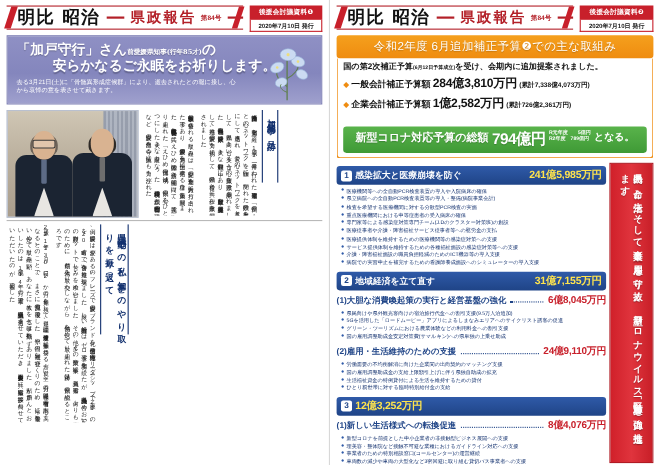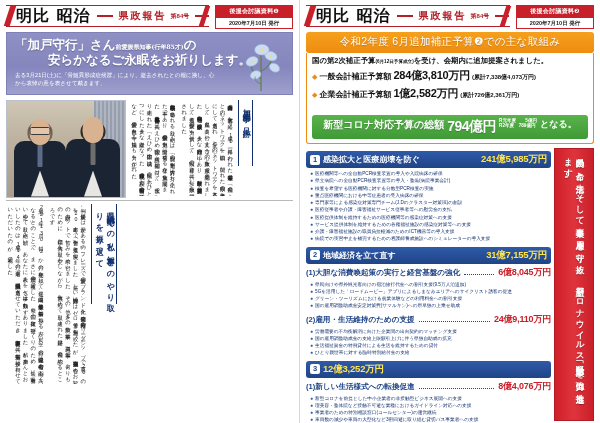--- a/index.html
+++ b/index.html
@@ -16,21 +16,21 @@
   .masthead{display:flex;align-items:stretch;height:22px;position:relative;}
   .mast-left{flex:1;display:flex;align-items:center;gap:4px;position:relative;
     border-top:1.6px solid #b32028;border-bottom:1.6px solid #b32028;padding-left:10px;}
   .slash{position:absolute;left:1px;top:0;height:100%;width:6px;background:#c8202b;
     transform:skewX(-18deg);}
   .slash2{position:absolute;right:2px;top:0;height:100%;width:5px;background:#c8202b;
     transform:skewX(-18deg);}
   .mast-name{font-family:"DejaVu Serif","Liberation Serif",serif;font-weight:bold;
     font-size:16px;letter-spacing:1px;color:#111;line-height:1;white-space:nowrap;}
   .mast-dash{flex:0 0 auto;height:1.5px;width:16px;background:#b32028;margin:0 2px;}
-  .mast-report{font-size:10px;font-weight:bold;color:#b32028;letter-spacing:2px;white-space:nowrap;}
+  .mast-report{font-size:13px;font-weight:bold;color:#b32028;letter-spacing:2px;white-space:nowrap;}
   .mast-issue{font-size:6px;font-weight:bold;color:#b32028;letter-spacing:0;white-space:nowrap;}
   .mast-dash2{flex:0 0 auto;height:1.5px;width:14px;background:#b32028;margin-left:2px;}
   .mast-right{width:78px;margin-left:6px;display:flex;flex-direction:column;}
   .mr-top{background:#c8202b;color:#fff;font-size:6px;font-weight:bold;text-align:center;
     padding:2px 0 1.5px;letter-spacing:.3px;white-space:nowrap;}
   .mr-bot{border:1px solid #c8202b;border-top:none;color:#222;font-size:5.5px;font-weight:bold;
     text-align:center;padding:2px 0 1.5px;white-space:nowrap;}
 
   
   .mourn{margin-top:5px;background:linear-gradient(180deg,#8f90c4 0%,#8486bd 55%,#9fa0cd 100%);

